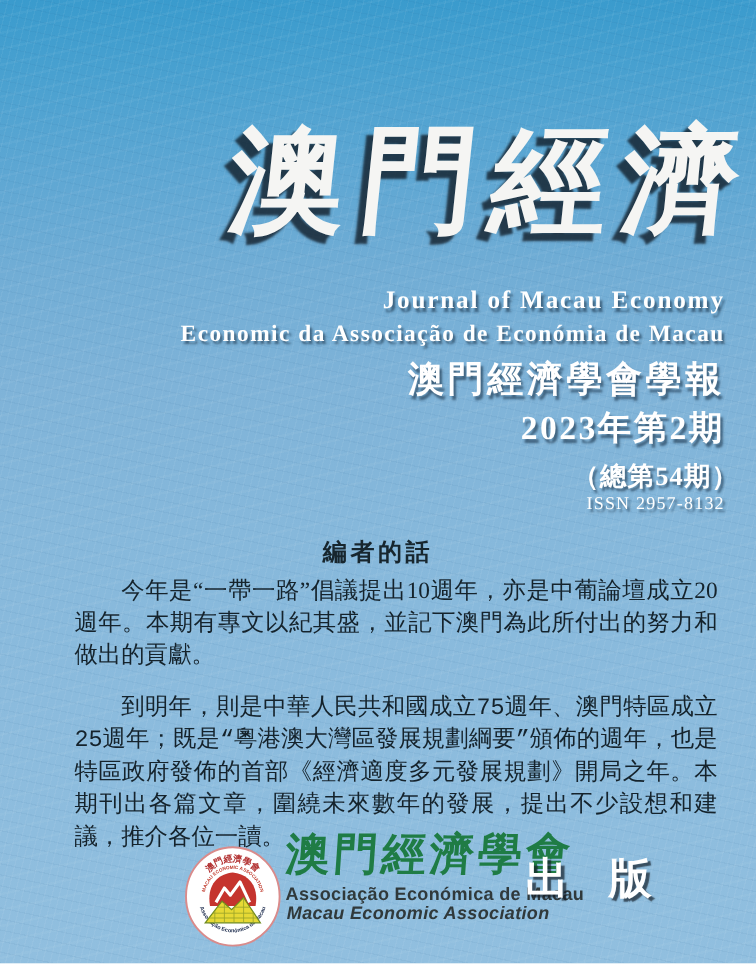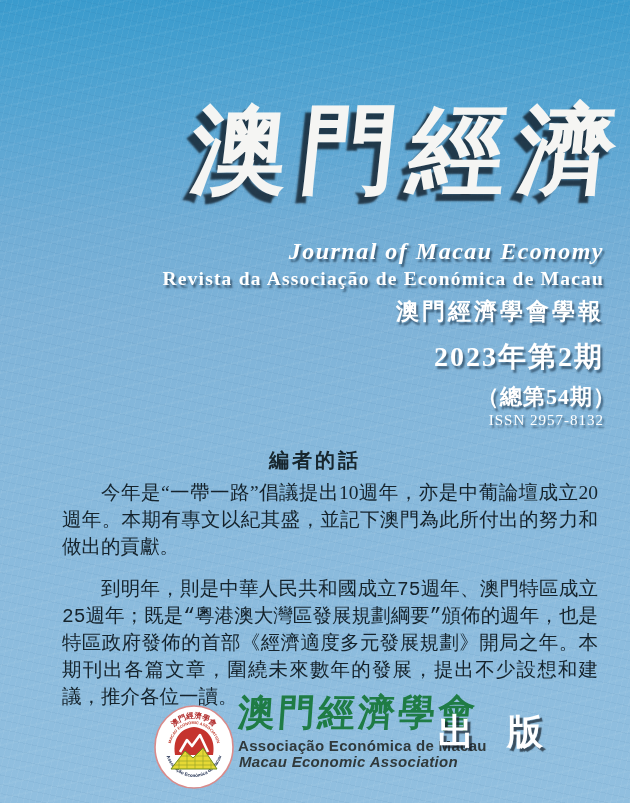--- a/index.html
+++ b/index.html
@@ -46,23 +46,23 @@
 
   .subtitle-en, .subtitle-pt, .subtitle-zh,
   .issue-year, .issue-total, .issue-issn {
     position: absolute;
     right: 26px;
     color: #ffffff;
     white-space: nowrap;
     text-shadow: 2px 3px 2px rgba(18, 42, 64, 0.6);
     font-weight: bold;
   }
-  .subtitle-en { top: 238px; font-size: 24px; letter-spacing: 1.5px; font-style: italic; }
+  .subtitle-en { top: 238px; font-size: 21px; letter-spacing: 1.5px; }
   .subtitle-pt { top: 268px; font-size: 19.5px; letter-spacing: 1.2px; }
-  .subtitle-zh { top: 296px; font-size: 23px; letter-spacing: 3px; }
+  .subtitle-zh { top: 296px; font-size: 30px; letter-spacing: 3px; }
 
   .issue-year  { top: 338px; font-size: 28px; letter-spacing: 2px; }
   .issue-total { top: 382px; font-size: 22px; letter-spacing: 1px; right: 14px; }
   .issue-issn  { top: 412px; font-size: 15px; letter-spacing: 1px; font-weight: normal; }
 
   .note-heading {
     position: absolute;
     top: 447px;
     left: 0;
     width: 100%;
@@ -146,21 +146,21 @@
 </style>
 </head>
 <body>
 
 <div class="cover">
 
   <div class="title-calligraphy">澳門經濟</div>
 
   <div class="subtitle-en">Journal of Macau Economy</div>
 
-  <div class="subtitle-pt">Revista da Associação de Económica de Macau</div>
+  <div class="subtitle-pt">Economic da Associação de Económia de Macau</div>
 
   <div class="subtitle-zh">澳門經濟學會學報</div>
 
   <div class="issue-year">2023年第2期</div>
 
   <div class="issue-total">（總第54期）</div>
 
   <div class="issue-issn">ISSN 2957-8132</div>
 
   <div class="note-heading">編者的話</div>

